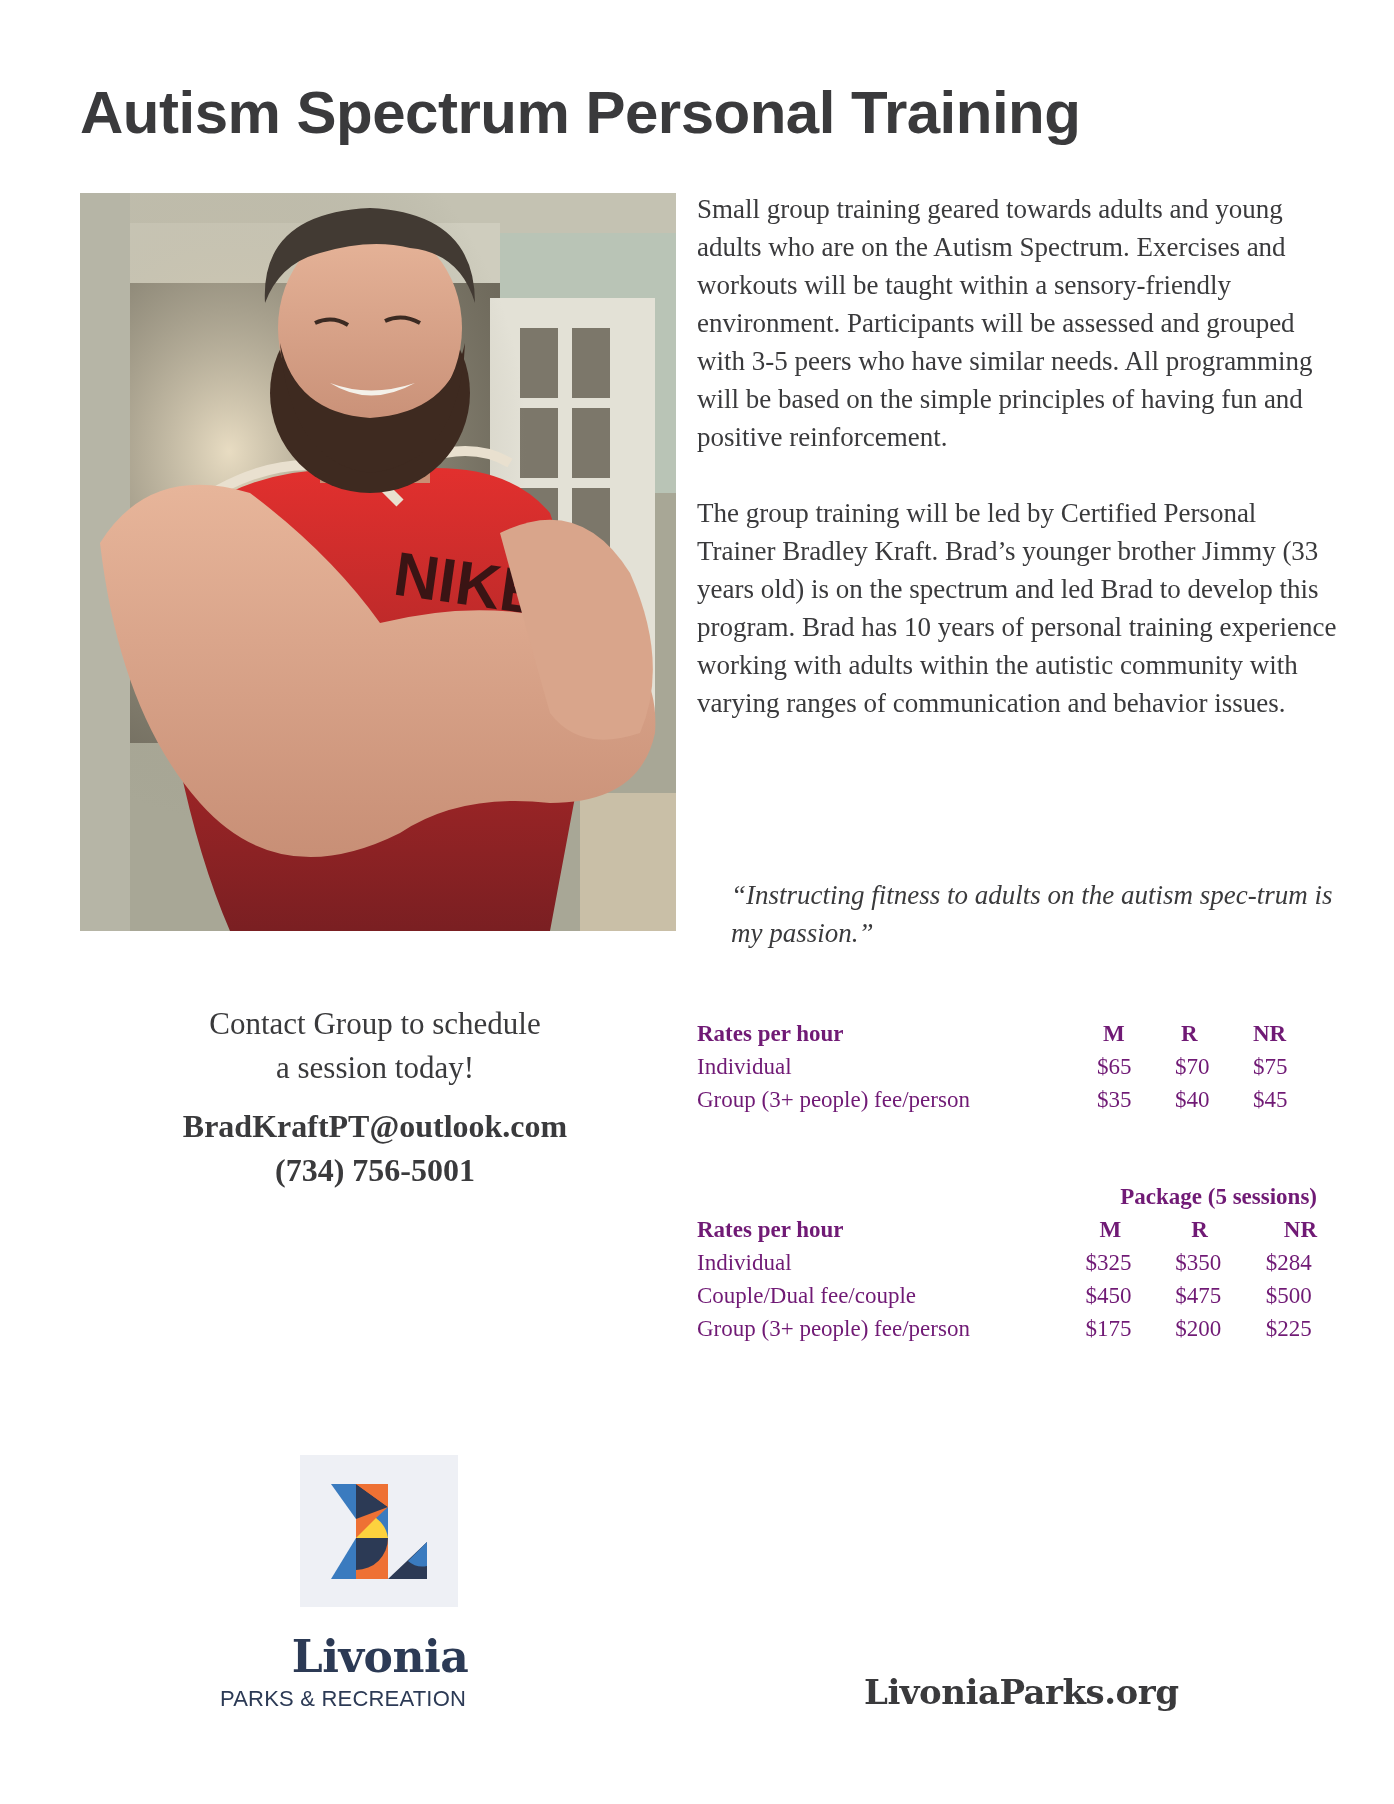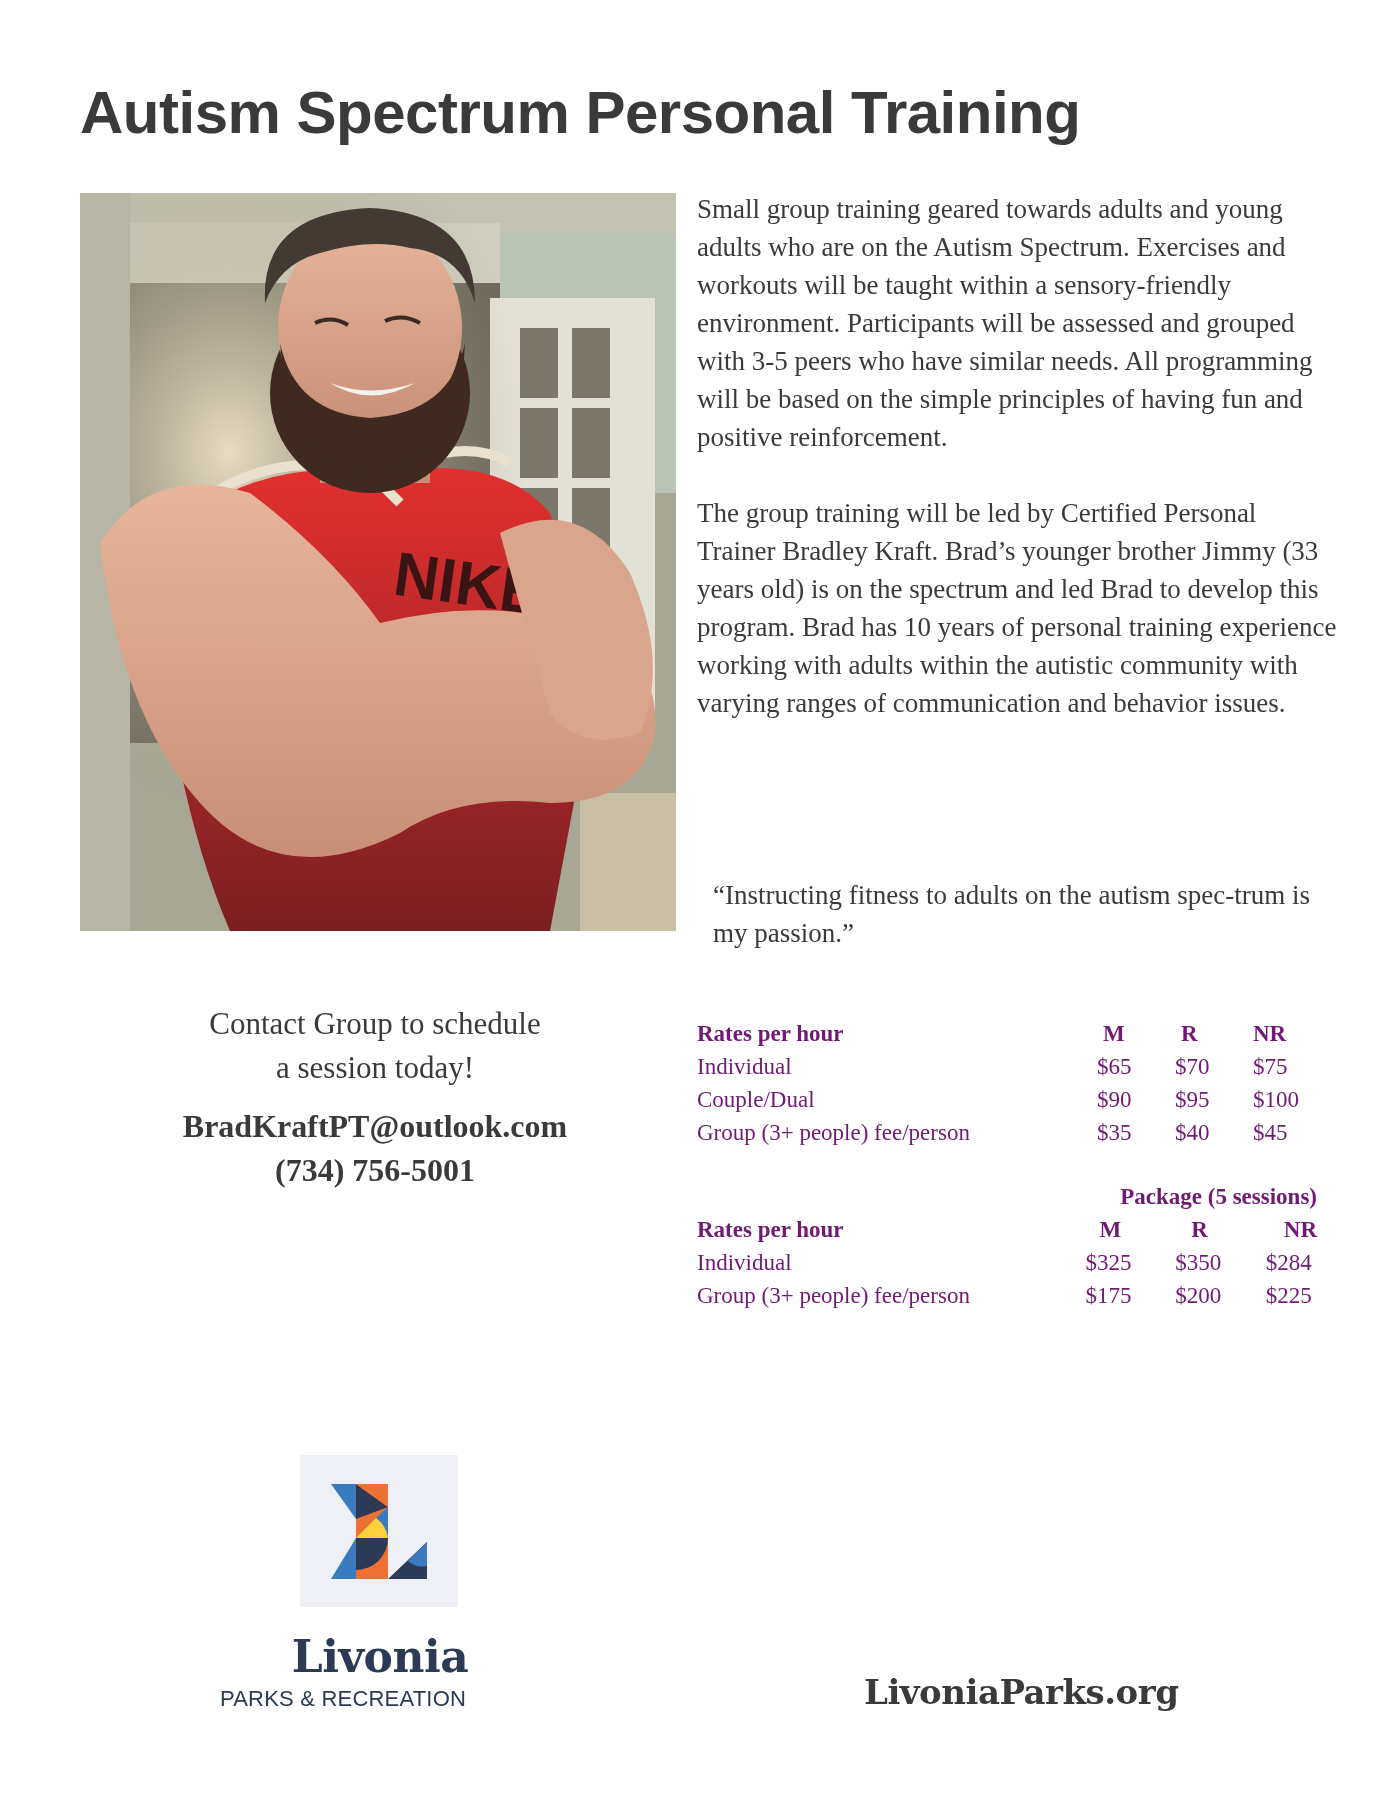--- a/index.html
+++ b/index.html
@@ -48,25 +48,26 @@
       width: 640px;
       font-size: 27px;
       line-height: 38px;
       color: #3a3a3c;
     }
     .desc p {
       margin: 0 0 38px 0;
     }
     .quote {
       position: absolute;
-      left: 713px;
+      left: 731px;
       top: 876px;
       width: 620px;
       font-size: 27px;
       line-height: 38px;
+      font-style: italic;
       color: #3a3a3c;
     }
 
     
     .contact {
       position: absolute;
       left: 150px;
       top: 1002px;
       width: 450px;
       text-align: center;
@@ -259,26 +260,20 @@
       <th class="c-r">R</th>
       <th class="c-nr">NR</th>
     </tr>
     <tr>
       <td class="c-label">Individual</td>
       <td class="c-m">$65</td>
       <td class="c-r">$70</td>
       <td class="c-nr">$75</td>
     </tr>
     <tr>
-      <td class="c-label">Couple/Dual</td>
-      <td class="c-m">$90</td>
-      <td class="c-r">$95</td>
-      <td class="c-nr">$100</td>
-    </tr>
-    <tr>
       <td class="c-label">Group (3+ people) fee/person</td>
       <td class="c-m">$35</td>
       <td class="c-r">$40</td>
       <td class="c-nr">$45</td>
     </tr>
   </tbody>
     </table>
 </div>
 
 <div class="rates package">
@@ -291,20 +286,26 @@
       <th class="c-r">R</th>
       <th class="c-nr">NR</th>
     </tr>
     <tr>
       <td class="c-label">Individual</td>
       <td class="c-m">$325</td>
       <td class="c-r">$350</td>
       <td class="c-nr">$284</td>
     </tr>
     <tr>
+      <td class="c-label">Couple/Dual fee/couple</td>
+      <td class="c-m">$450</td>
+      <td class="c-r">$475</td>
+      <td class="c-nr">$500</td>
+    </tr>
+    <tr>
       <td class="c-label">Group (3+ people) fee/person</td>
       <td class="c-m">$175</td>
       <td class="c-r">$200</td>
       <td class="c-nr">$225</td>
     </tr>
   </tbody>
     </table>
 </div>
 
 <div class="logo-box">

